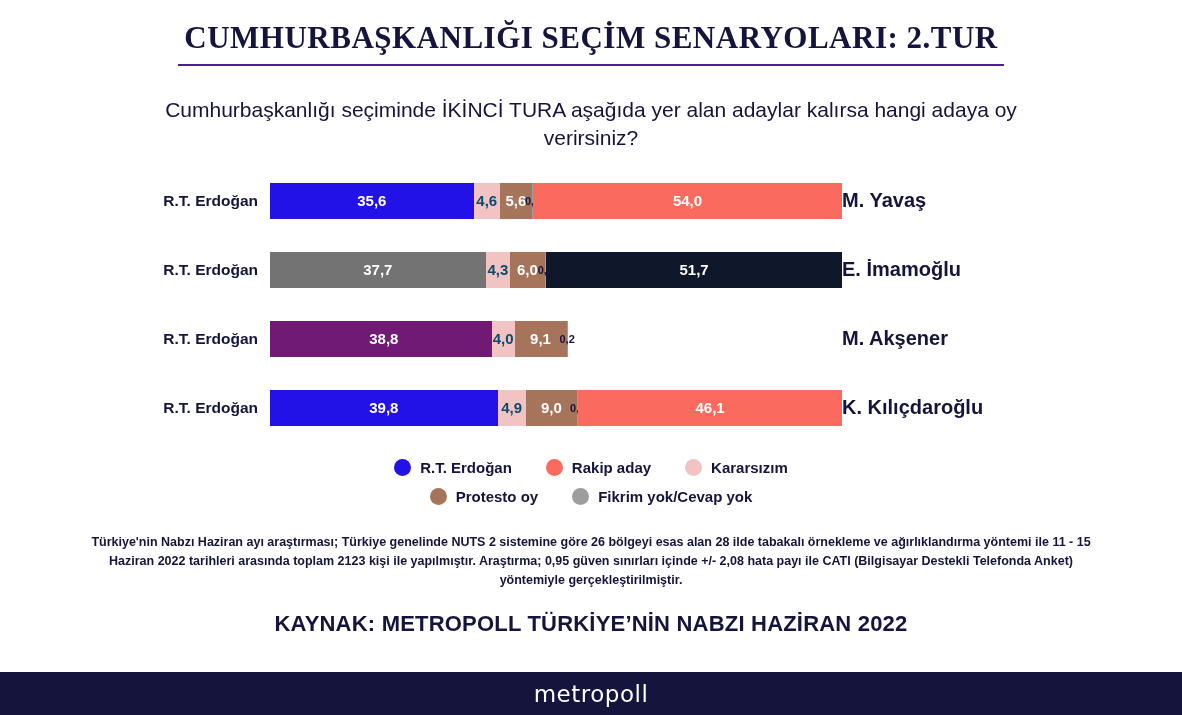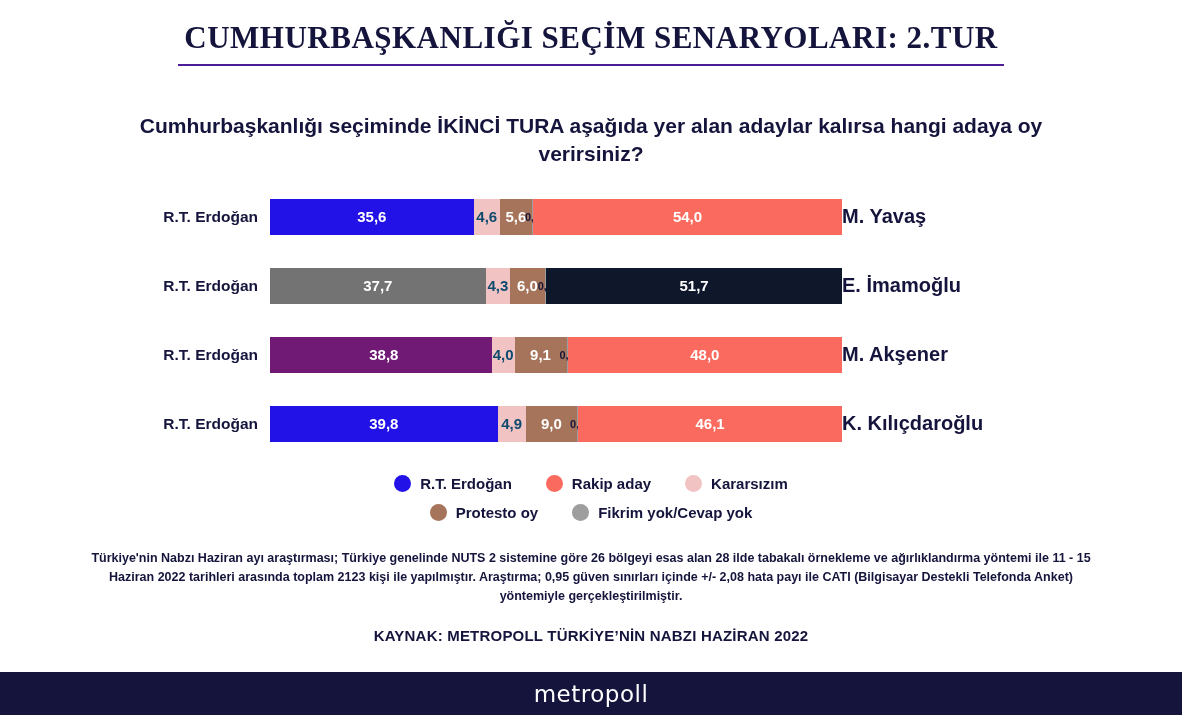--- a/index.html
+++ b/index.html
@@ -35,25 +35,25 @@
     letter-spacing: 0.5px;
     color: #14143c;
     display: inline-block;
     padding: 0 6px 8px 6px;
     border-bottom: 2px solid #4c1d95;
     text-transform: uppercase;
   }
 
   
   .question {
-    margin: 46px auto 0 auto;
+    margin: 30px auto 0 auto;
     width: 940px;
     text-align: center;
     font-size: 21px;
-    font-weight: bold;
+    font-weight: normal;
     line-height: 1.35;
     color: #14143c;
   }
 
   
   .chart {
     margin-top: 30px;
     padding: 0 0 0 0;
   }
   .row {
@@ -137,21 +137,21 @@
     width: 1000px;
     text-align: center;
     font-size: 12.5px;
     font-weight: bold;
     line-height: 1.55;
     color: #14143c;
   }
   .source {
     margin-top: 20px;
     text-align: center;
-    font-size: 15px;
+    font-size: 22px;
     font-weight: bold;
     color: #14143c;
     letter-spacing: 0.2px;
   }
 
   
   .footer {
     position: absolute;
     left: 0;
     bottom: 0;
@@ -203,21 +203,20 @@
         </div>
         <div class="row-label-right">E. İmamoğlu</div>
       </div>
       <div class="row">
         <div class="row-label-left">R.T. Erdoğan</div>
         <div class="bar">
           <div class="seg" style="width: 38.7612%; background: #701a75; padding-left: 6px;">38,8</div>
           <div class="seg kararsiz" style="width: 3.996%; background: rgb(242, 195, 195);">4,0</div>
           <div class="seg" style="width: 9.09091%; background: rgb(165, 116, 90);">9,1</div>
           <div class="seg small" style="width: 0.1998%; background: rgb(158, 158, 158);">0,2</div>
-          <div class="seg" style="width: 47.952%; background: rgb(251, 106, 94);">48,0</div>
         </div>
         <div class="row-label-right">M. Akşener</div>
       </div>
       <div class="row">
         <div class="row-label-left">R.T. Erdoğan</div>
         <div class="bar">
           <div class="seg" style="width: 39.8%; background: rgb(34, 18, 232);">39,8</div>
           <div class="seg kararsiz" style="width: 4.9%; background: rgb(242, 195, 195);">4,9</div>
           <div class="seg" style="width: 9%; background: rgb(165, 116, 90);">9,0</div>
           <div class="seg small" style="width: 0.2%; background: rgb(158, 158, 158);">0,2</div>

